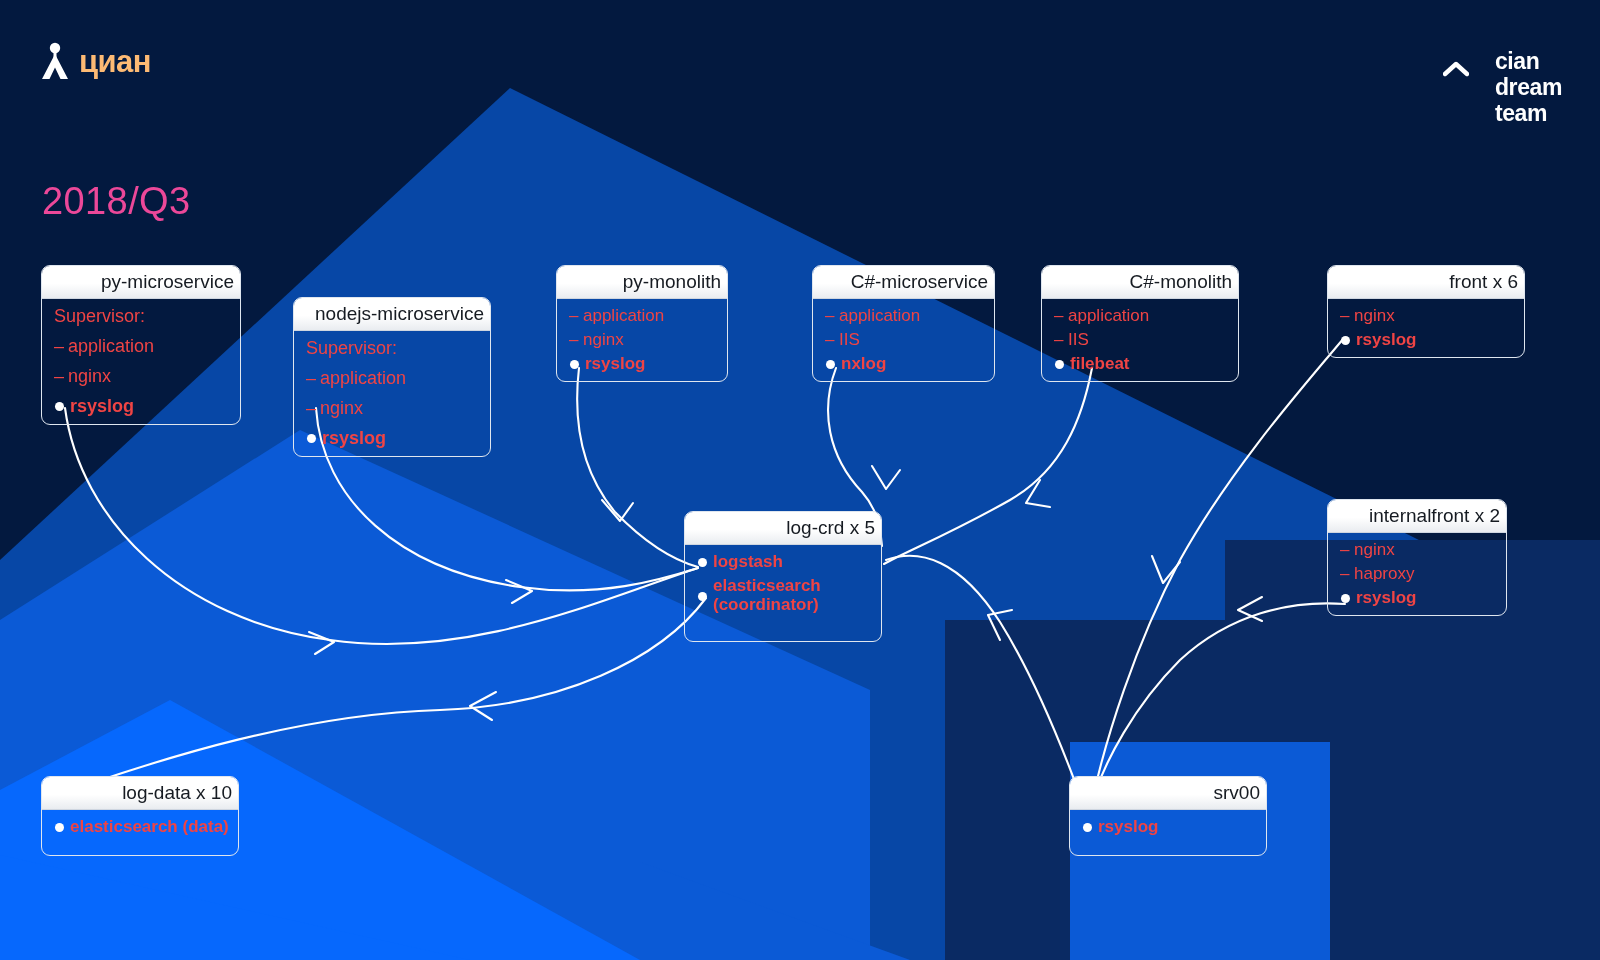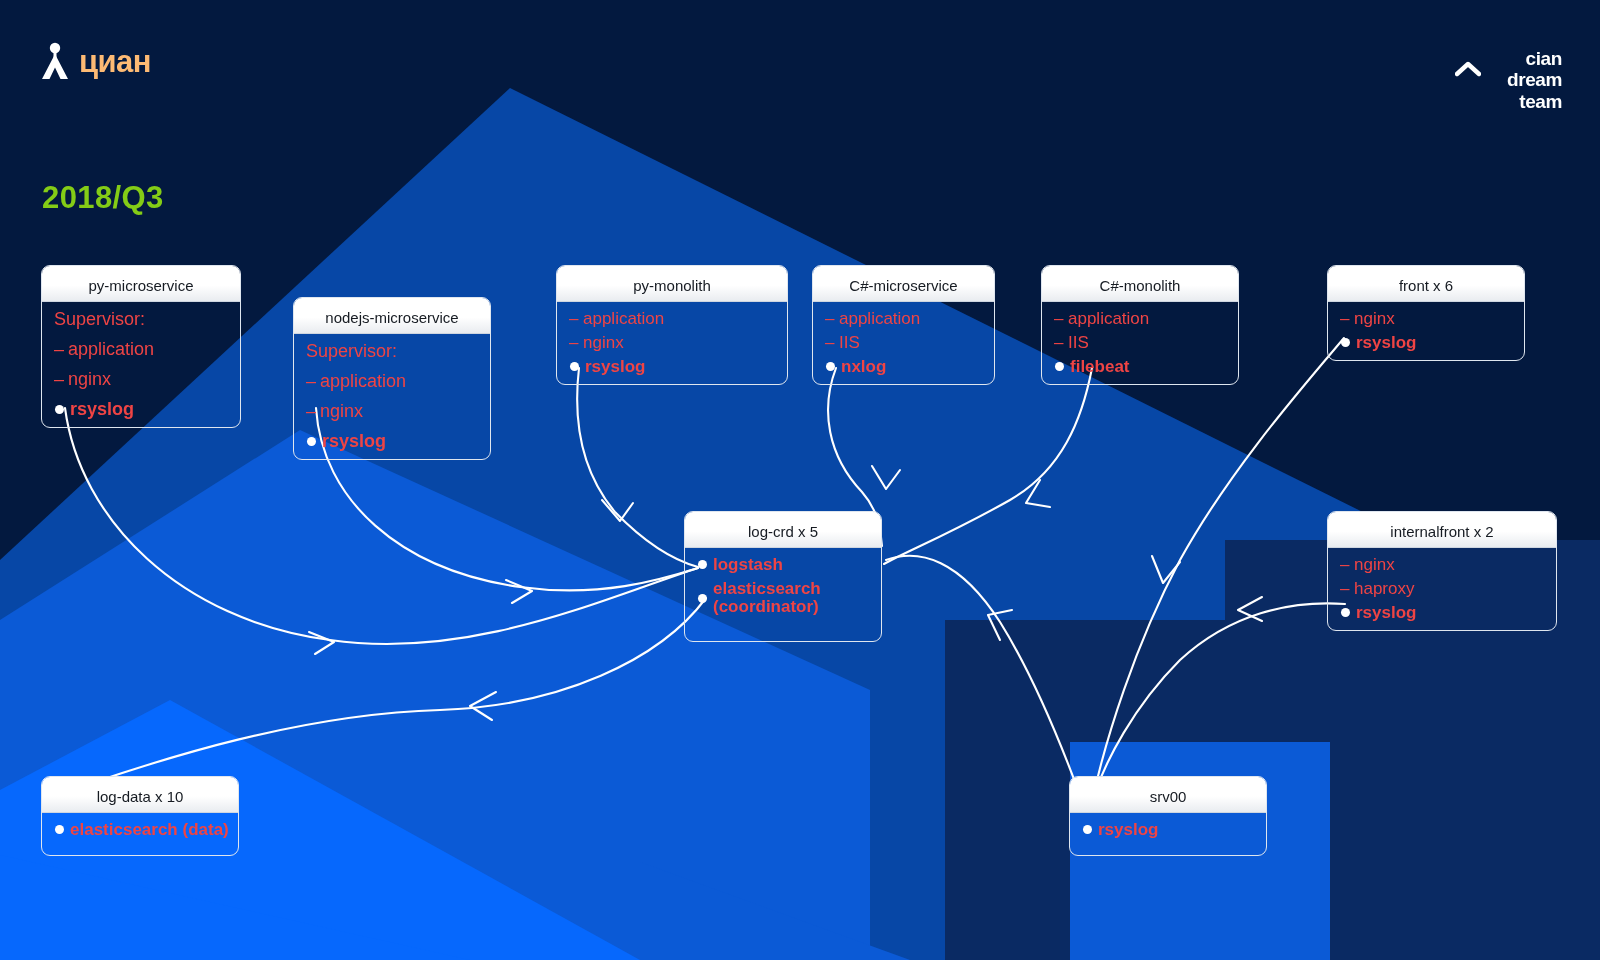--- a/index.html
+++ b/index.html
@@ -26,44 +26,44 @@
   .cian-logo .word {
     color: #fdba74; font-size: 31px; font-weight: bold;
     letter-spacing: -0.5px; line-height: 1;
   }
   .cdt-logo {
     position: absolute; right: 38px; top: 48px;
     display: flex; align-items: flex-start; gap: 10px;
   }
   .cdt-logo .chev { margin-top: 12px; }
   .cdt-logo .lines {
-    color: #ffffff; font-size: 19px; font-weight: bold;
-    line-height: 1.13; letter-spacing: -0.4px; text-align: right; margin-left: 16px;
+    color: #ffffff; font-size: 23px; font-weight: bold;
+    line-height: 1.13; letter-spacing: -0.4px; text-align: left; margin-left: 16px;
   }
 
   .period {
     position: absolute; left: 42px; top: 180px;
-    color: #84cc16; font-size: 31px; font-weight: bold;
+    color: #ec4899; font-size: 38px; font-weight: normal;
     letter-spacing: 0.4px;
   }
 
   
   .node {
     position: absolute;
     border: 1.4px solid #dfe6ef;
     border-radius: 9px;
     overflow: hidden;
     background: transparent;
   }
   .node .hdr {
     background: linear-gradient(180deg,#ffffff 0%,#ffffff 55%,#e9ecf0 100%);
     color: #161b22;
-    font-size: 15px;
-    text-align: center;
-    padding: 12px 6px 6px;
+    font-size: 19px;
+    text-align: right;
+    padding: 5px 6px 6px;
     line-height: 1.12;
     border-bottom: 1.2px solid #cfd6e0;
   }
   .node .body {
     padding: 8px 10px 9px 12px;
     color: #ef4444;
   }
   .node .row {
     font-size: 17px;
     line-height: 1.0;
@@ -184,21 +184,21 @@
       </div>
       <div class="node loose" style="left: 293px; top: 265px; width: 198px; min-height: 152px; margin-top: 32px;">
         <div class="hdr">nodejs-microservice</div>
         <div class="body">
           <div class="row plain">Supervisor:</div>
           <div class="row dash">application</div>
           <div class="row dash">nginx</div>
           <div class="row dot">rsyslog</div>
         </div>
       </div>
-      <div class="node tight" style="left: 556px; top: 265px; width: 232px; min-height: 114px;">
+      <div class="node tight" style="left: 556px; top: 265px; width: 172px; min-height: 114px;">
         <div class="hdr">py-monolith</div>
         <div class="body">
           <div class="row dash">application</div>
           <div class="row dash">nginx</div>
           <div class="row dot">rsyslog</div>
         </div>
       </div>
       <div class="node tight" style="left: 812px; top: 265px; width: 183px; min-height: 114px;">
         <div class="hdr">C#-microservice</div>
         <div class="body">
@@ -222,21 +222,21 @@
           <div class="row dot">rsyslog</div>
         </div>
       </div>
       <div class="node tight" style="left: 684px; top: 511px; width: 198px; min-height: 131px;">
         <div class="hdr">log-crd x 5</div>
         <div class="body">
           <div class="row dot">logstash</div>
           <div class="row dot wrap">elasticsearch (coordinator)</div>
         </div>
       </div>
-      <div class="node tight" style="left: 1327px; top: 511px; width: 230px; min-height: 114px;">
+      <div class="node tight" style="left: 1327px; top: 499px; width: 180px; min-height: 114px;">
         <div class="hdr">internalfront x 2</div>
         <div class="body">
           <div class="row dash">nginx</div>
           <div class="row dash">haproxy</div>
           <div class="row dot">rsyslog</div>
         </div>
       </div>
       <div class="node tight" style="left: 41px; top: 776px; width: 198px; min-height: 80px;">
         <div class="hdr">log-data x 10</div>
         <div class="body">

